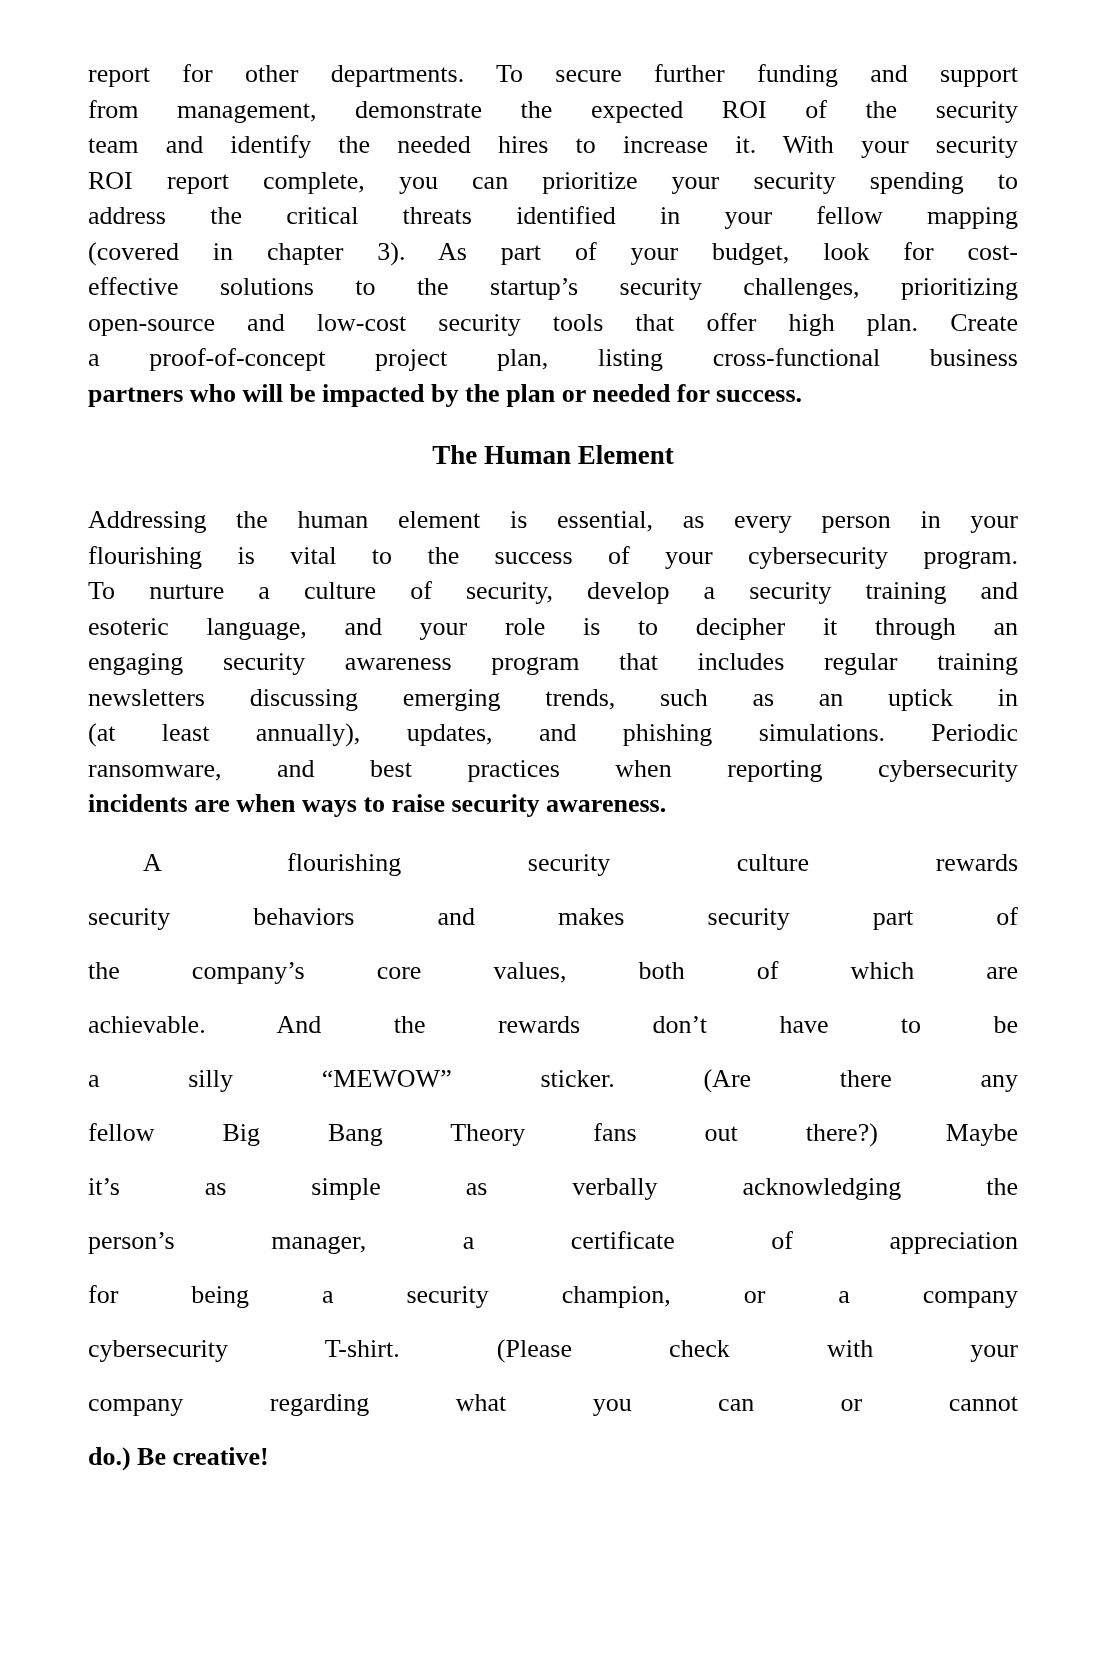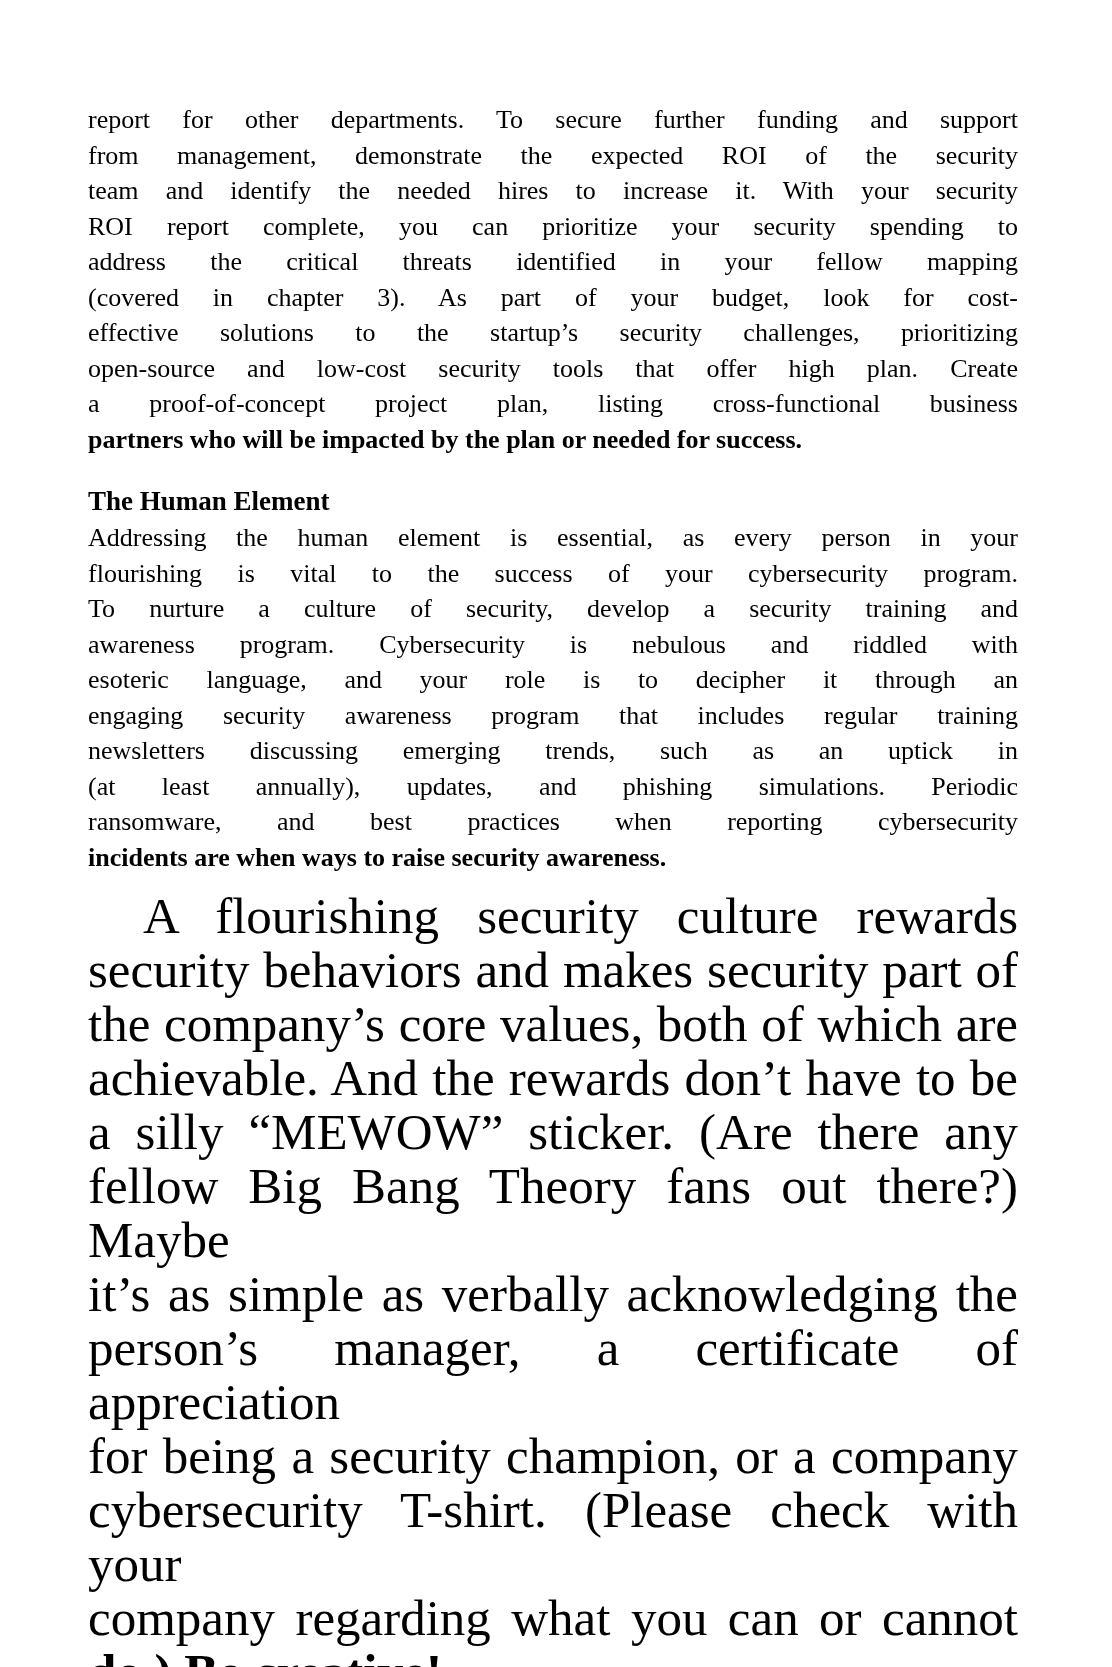--- a/index.html
+++ b/index.html
@@ -7,43 +7,45 @@
   body {
     width: 1112px;
     height: 1667px;
     color: #000000;
     font-family: "Liberation Serif", "DejaVu Serif", serif;
     overflow: hidden;
   }
   .page {
     width: 1112px;
     height: 1667px;
-    padding: 102px 94px 0 88px;
+    padding: 56px 94px 0 88px;
     background: #ffffff;
   }
   .body-text {
     font-size: 26px;
     line-height: 35.5px;
   }
   .line {
     text-align: justify;
     text-align-last: justify;
   }
   .line--last {
     text-align-last: left;
     font-weight: bold;
   }
   .section-heading {
     font-size: 27px;
     font-weight: bold;
+    text-align: center;
     line-height: 37px;
     margin-top: 26px;
+    margin-bottom: 28px;
   }
   .big-text {
-    font-size: 51px;
+    font-size: 26px;
     line-height: 54px;
     margin-top: 14px;
   }
   .indent {
     text-indent: 55px;
   }
   .italic {
   }
 </style>
 </head>
@@ -63,21 +65,20 @@
     <div class="line">a proof-of-concept project plan, listing cross-functional business</div>
     <div class="line line--last">partners who will be impacted by the plan or needed for success.</div>
   </div>
 
   <div class="section-heading">The Human Element</div>
 
   <div class="body-text">
     <div class="line">Addressing the human element is essential, as every person in your</div>
     <div class="line">flourishing is vital to the success of your cybersecurity program.</div>
     <div class="line">To nurture a culture of security, develop a security training and</div>
-    <div class="line">awareness program. Cybersecurity is nebulous and riddled with</div>
     <div class="line">esoteric language, and your role is to decipher it through an</div>
     <div class="line">engaging security awareness program that includes regular training</div>
     <div class="line">newsletters discussing emerging trends, such as an uptick in</div>
     <div class="line">(at least annually), updates, and phishing simulations. Periodic</div>
     <div class="line">ransomware, and best practices when reporting cybersecurity</div>
     <div class="line line--last">incidents are when ways to raise security awareness.</div>
   </div>
 
   <div class="big-text">
     <div class="line indent">A flourishing security culture rewards</div>

